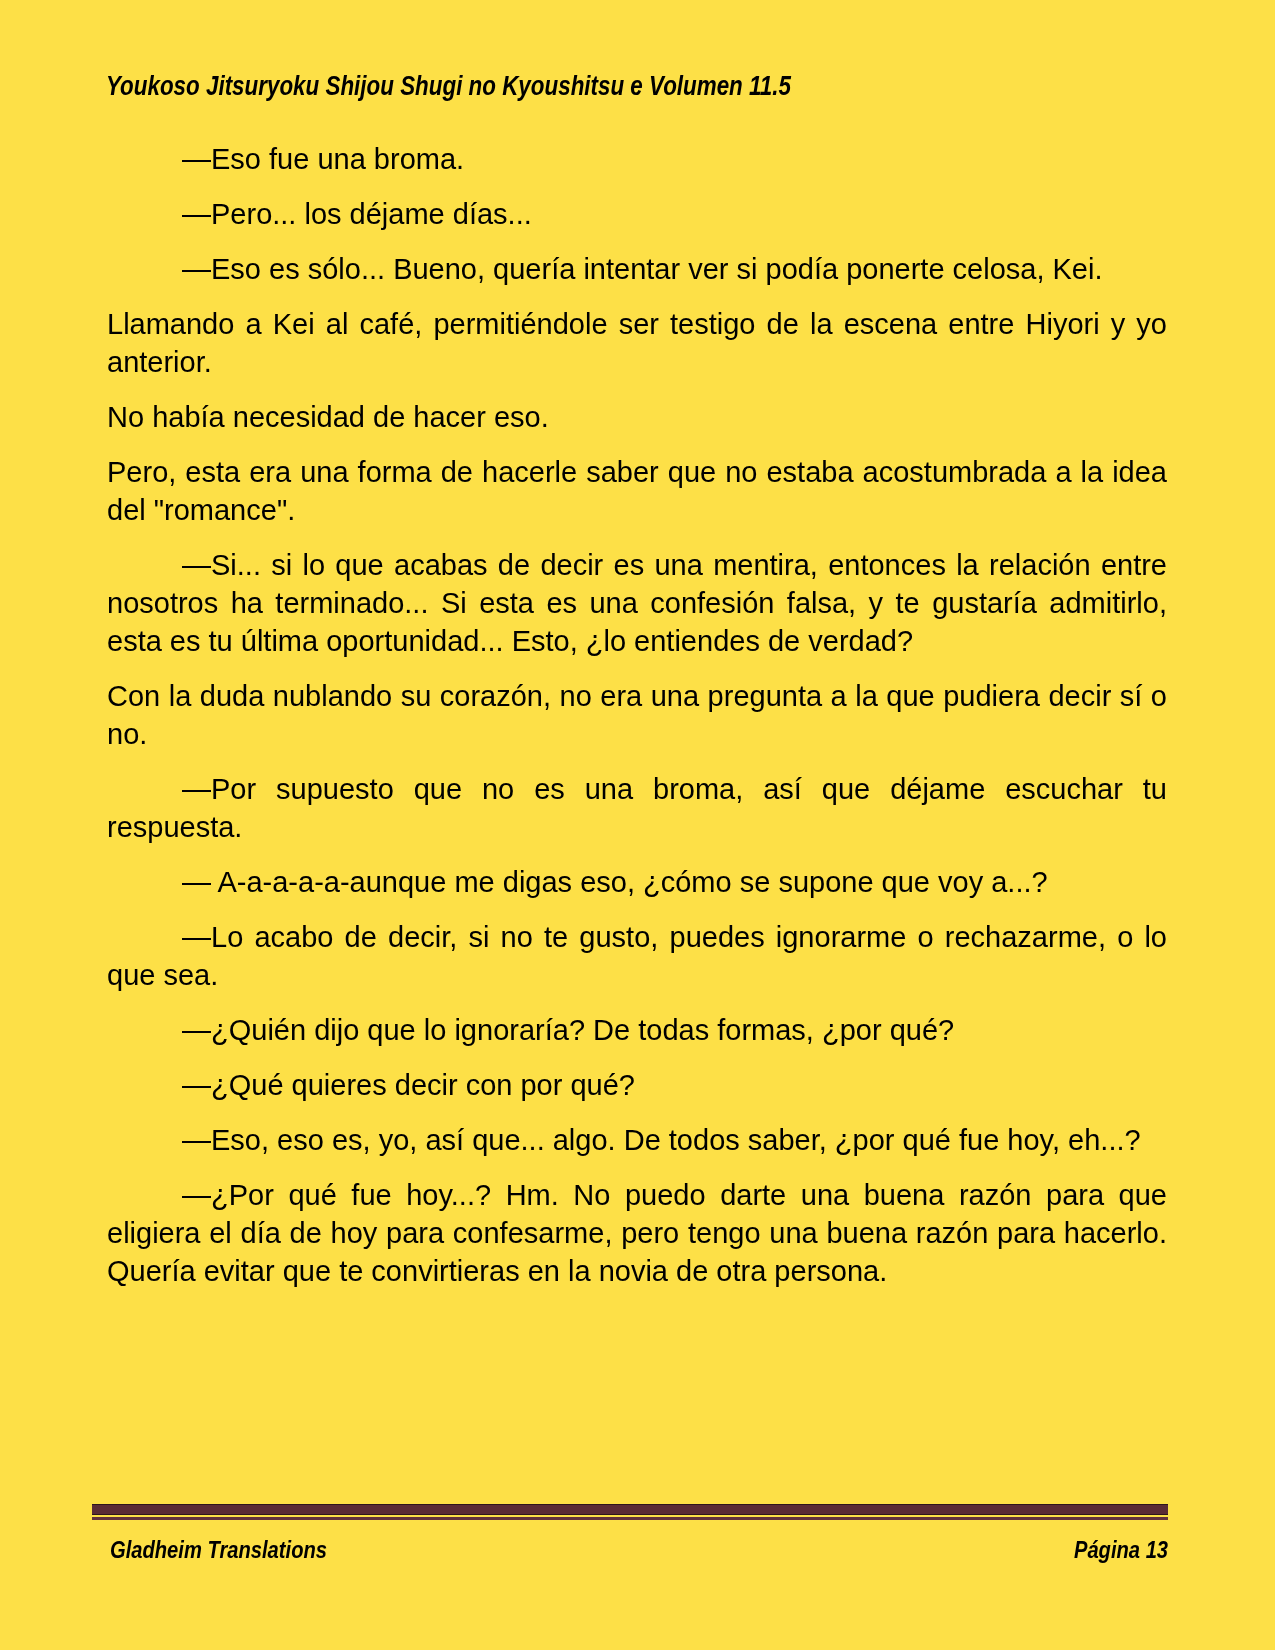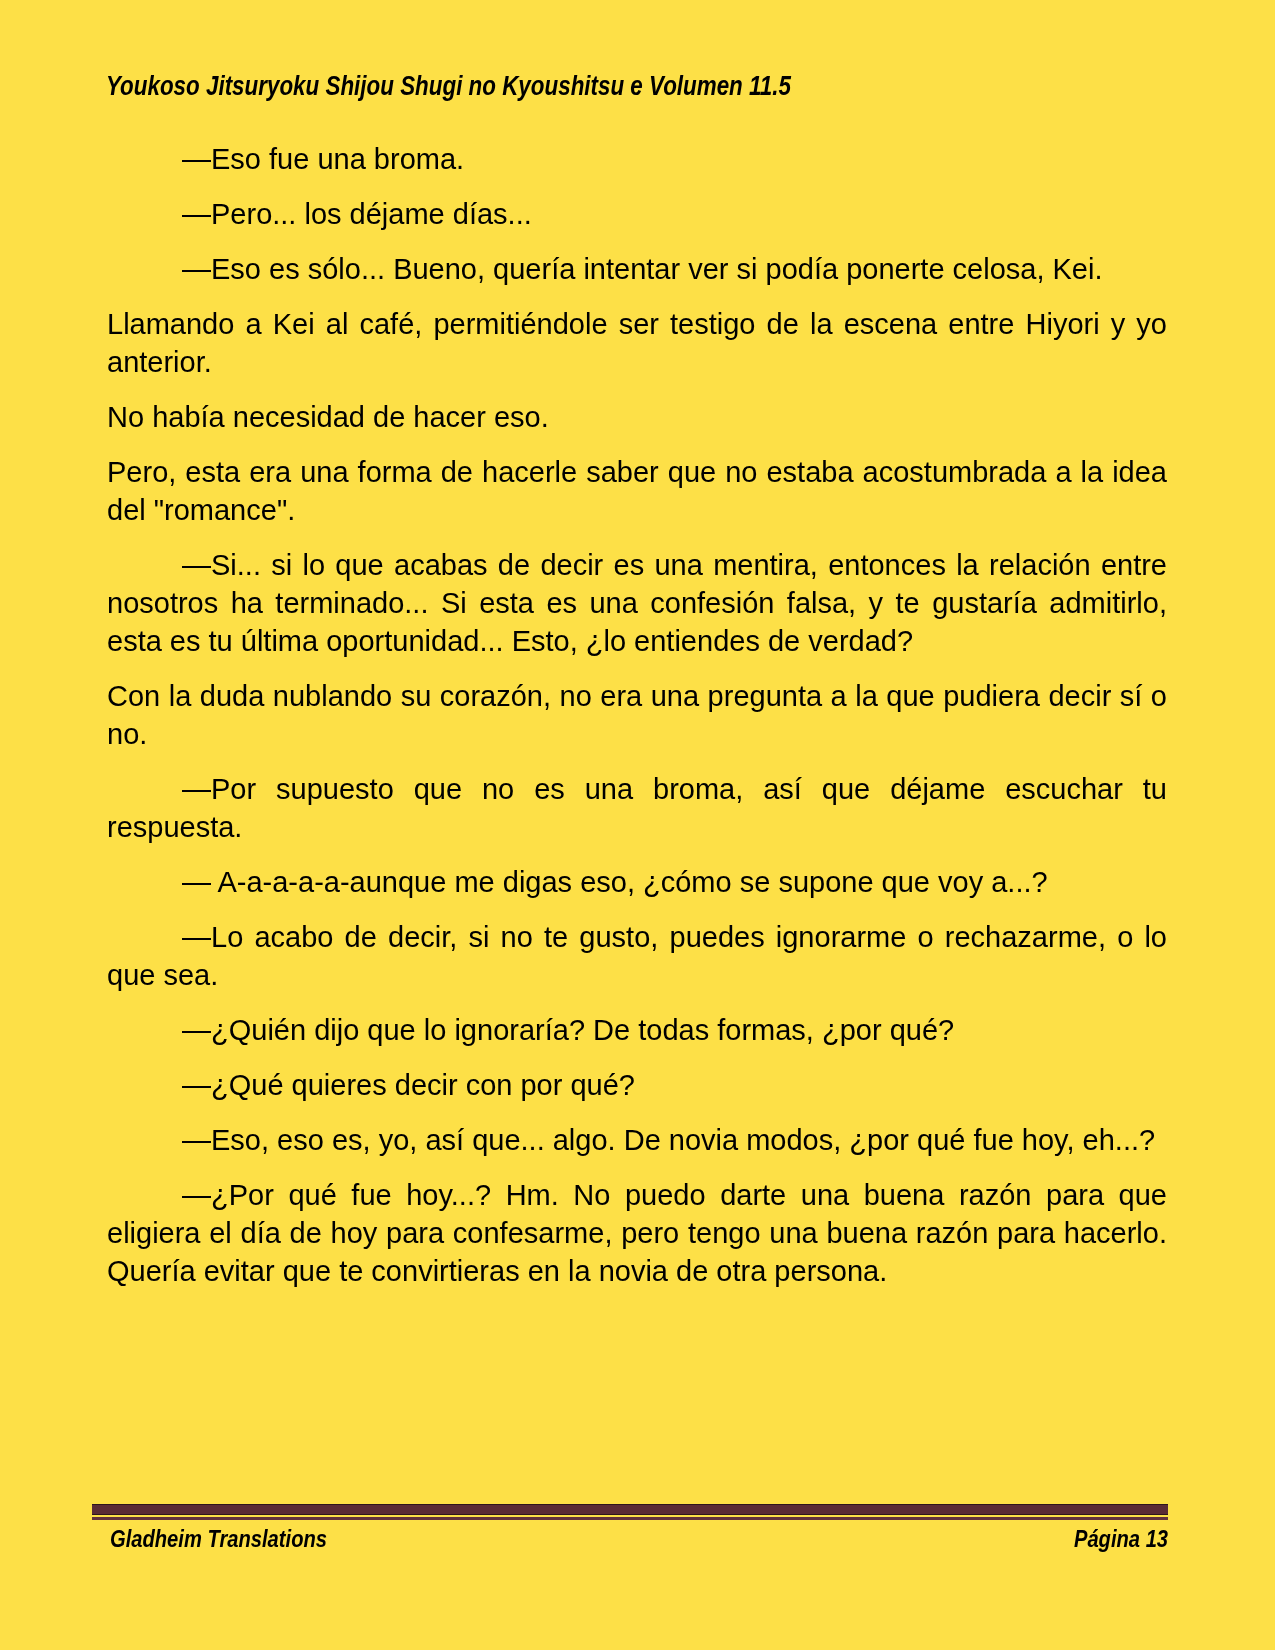--- a/index.html
+++ b/index.html
@@ -63,21 +63,21 @@
     border-bottom: 1px solid #2e151c;
   }
   .rule-thin {
     height: 3px;
     background: #63323d;
     margin-top: 2px;
   }
   .footer-row {
     display: flex;
     justify-content: space-between;
-    margin-top: 5px;
+    margin-top: 16px;
     padding-left: 18px;
   }
   .footer-text {
     font-family: "Liberation Sans", sans-serif;
     font-weight: bold;
     font-style: italic;
     font-size: 24px;
     white-space: nowrap;
   }
   .footer-left {
@@ -105,21 +105,21 @@
       <p class="">Llamando a Kei al café, permitiéndole ser testigo de la escena entre Hiyori y yo anterior.</p>
       <p class="">No había necesidad de hacer eso.</p>
       <p class="">Pero, esta era una forma de hacerle saber que no estaba acostumbrada a la idea del "romance".</p>
       <p class="indent">—Si... si lo que acabas de decir es una mentira, entonces la relación entre nosotros ha terminado... Si esta es una confesión falsa, y te gustaría admitirlo, esta es tu última oportunidad... Esto, ¿lo entiendes de verdad?</p>
       <p class="">Con la duda nublando su corazón, no era una pregunta a la que pudiera decir sí o no.</p>
       <p class="indent">—Por supuesto que no es una broma, así que déjame escuchar tu respuesta.</p>
       <p class="indent">— A-a-a-a-a-aunque me digas eso, ¿cómo se supone que voy a...?</p>
       <p class="indent">—Lo acabo de decir, si no te gusto, puedes ignorarme o rechazarme, o lo que sea.</p>
       <p class="indent">—¿Quién dijo que lo ignoraría? De todas formas, ¿por qué?</p>
       <p class="indent">—¿Qué quieres decir con por qué?</p>
-      <p class="indent">—Eso, eso es, yo, así que... algo. De novia modos, ¿por qué fue hoy, eh...?</p>
+      <p class="indent">—Eso, eso es, yo, así que... algo. De todos saber, ¿por qué fue hoy, eh...?</p>
       <p class="indent">—¿Por qué fue hoy...? Hm. No puedo darte una buena razón para que eligiera el día de hoy para confesarme, pero tengo una buena razón para hacerlo. Quería evitar que te convirtieras en la novia de otra persona.</p>
     </div>
 
   <div class="footer">
     <div>
       <div class="rule-thick"></div>
       <div class="rule-thin"></div>
     </div>
     <div class="footer-row">
       <span class="footer-text footer-left">Gladheim Translations</span>

